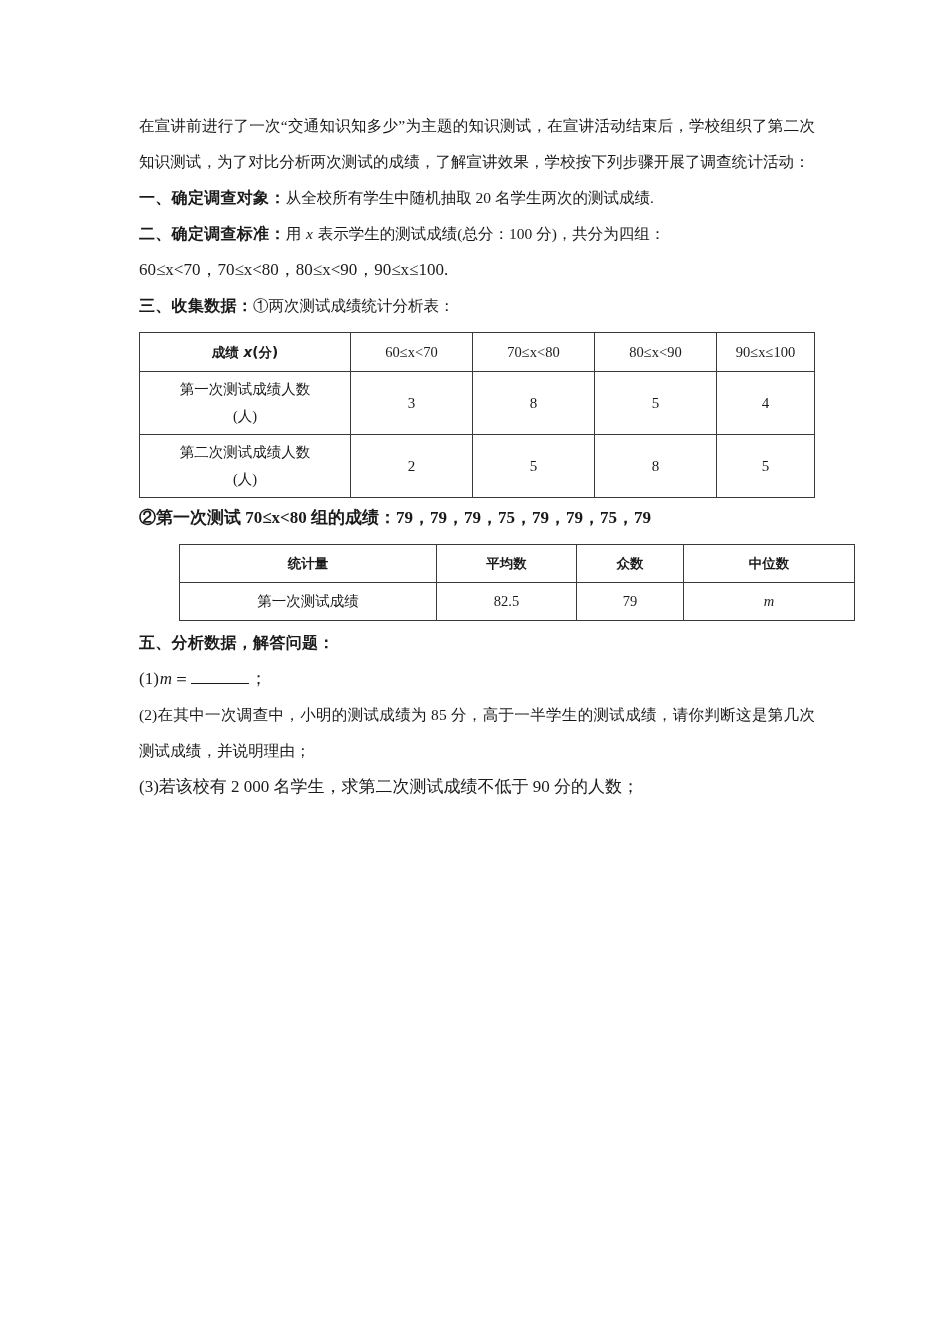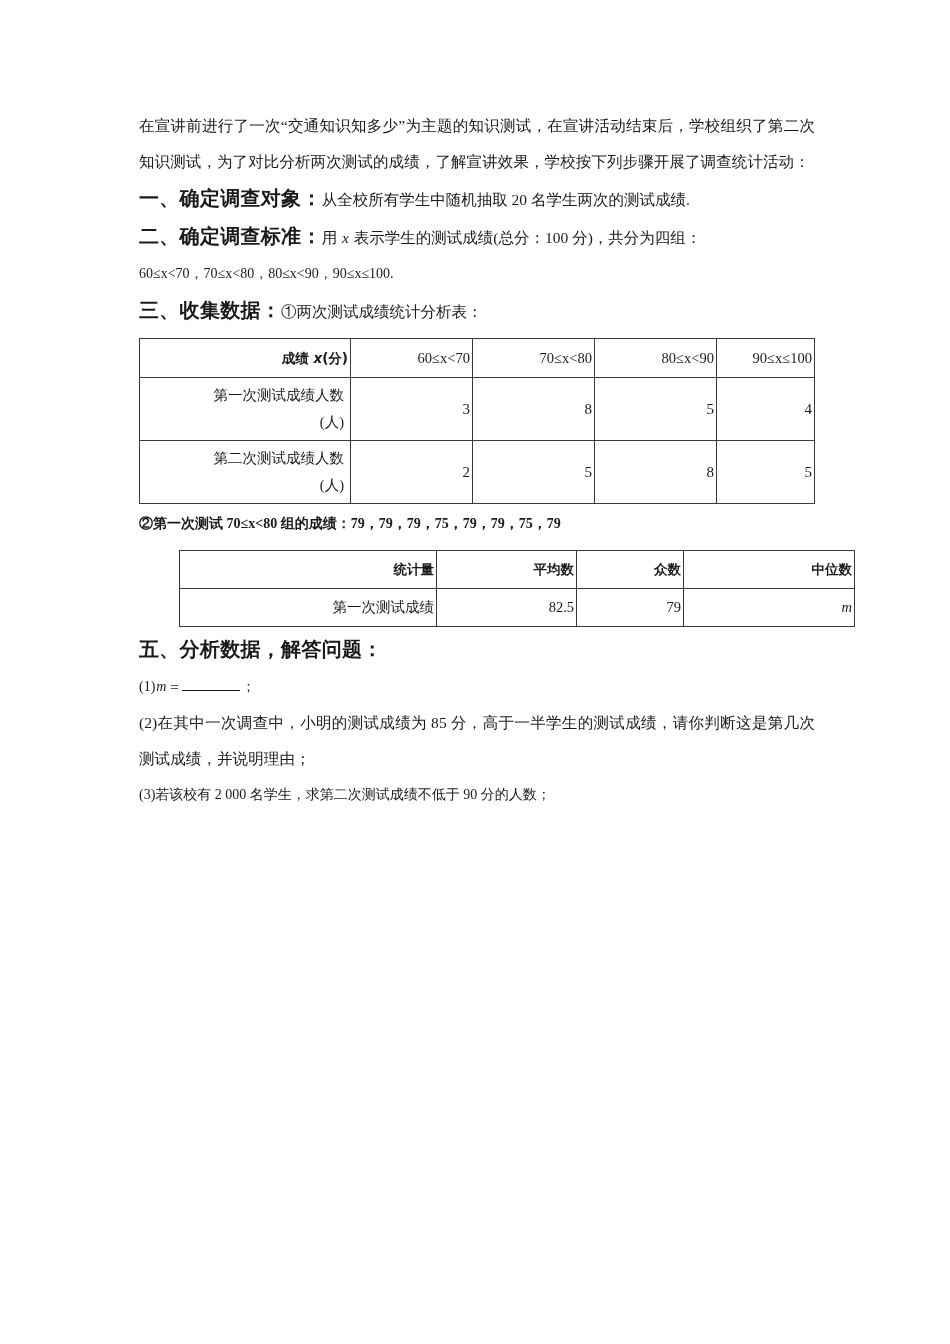--- a/index.html
+++ b/index.html
@@ -31,33 +31,33 @@
 
   
   .para {
     font-size: 15.5px;
     line-height: 36px;
     text-align: justify;
     text-justify: inter-ideograph;
     letter-spacing: 0.1px;
   }
   .line {
-    font-size: 14px;
+    font-size: 17px;
     line-height: 36px;
     white-space: nowrap;
   }
   .sec {
     font-size: 15.5px;
     line-height: 36px;
     white-space: nowrap;
   }
   .sec b, .bold {
     font-weight: bold;
     font-family: "DejaVu Sans", "Liberation Sans", sans-serif;
-    font-size: 20px;
+    font-size: 16px;
     letter-spacing: 0.3px;
   }
   .var {
     font-style: italic;
     font-family: "Liberation Serif", "DejaVu Serif", serif;
     padding: 0 1px;
   }
   .blank {
     display: inline-block;
     width: 58px;
@@ -69,21 +69,21 @@
 
   
   table.grid {
     border-collapse: collapse;
     width: 676px;
     table-layout: fixed;
     font-size: 14.5px;
   }
   table.grid td {
     border: 1px solid #3a3a3a;
-    text-align: right;
+    text-align: center;
     vertical-align: middle;
     padding: 3px 2px;
     line-height: 26px;
     margin-top: 32px;
   }
   .t1-wrap { margin-top: 8px; }
   .t2-wrap { margin-top: 8px; padding-left: 40px; }
 
   table.t1 td.hdr { height: 32px; }
   table.t1 td.lbl {

